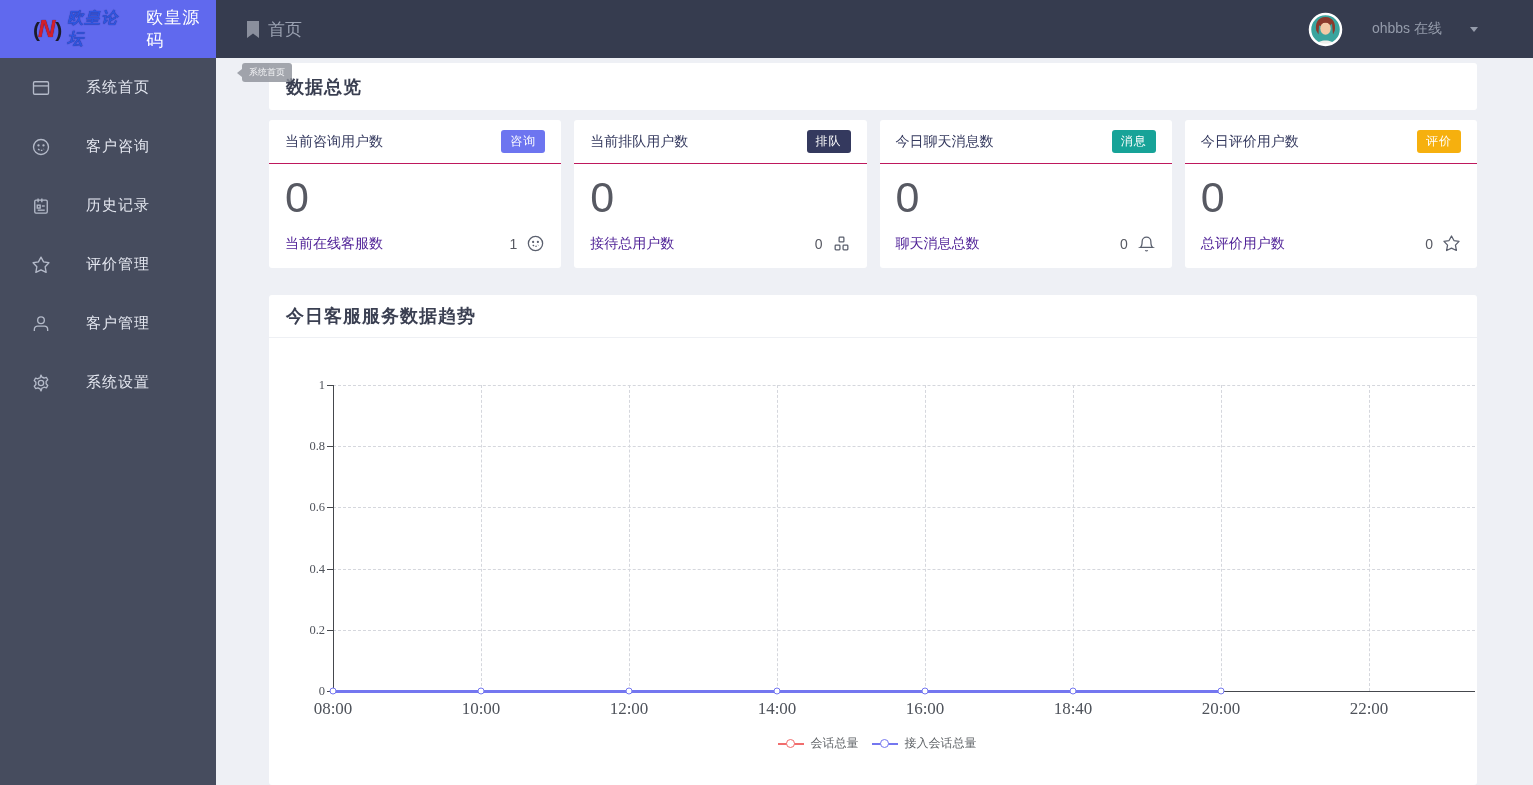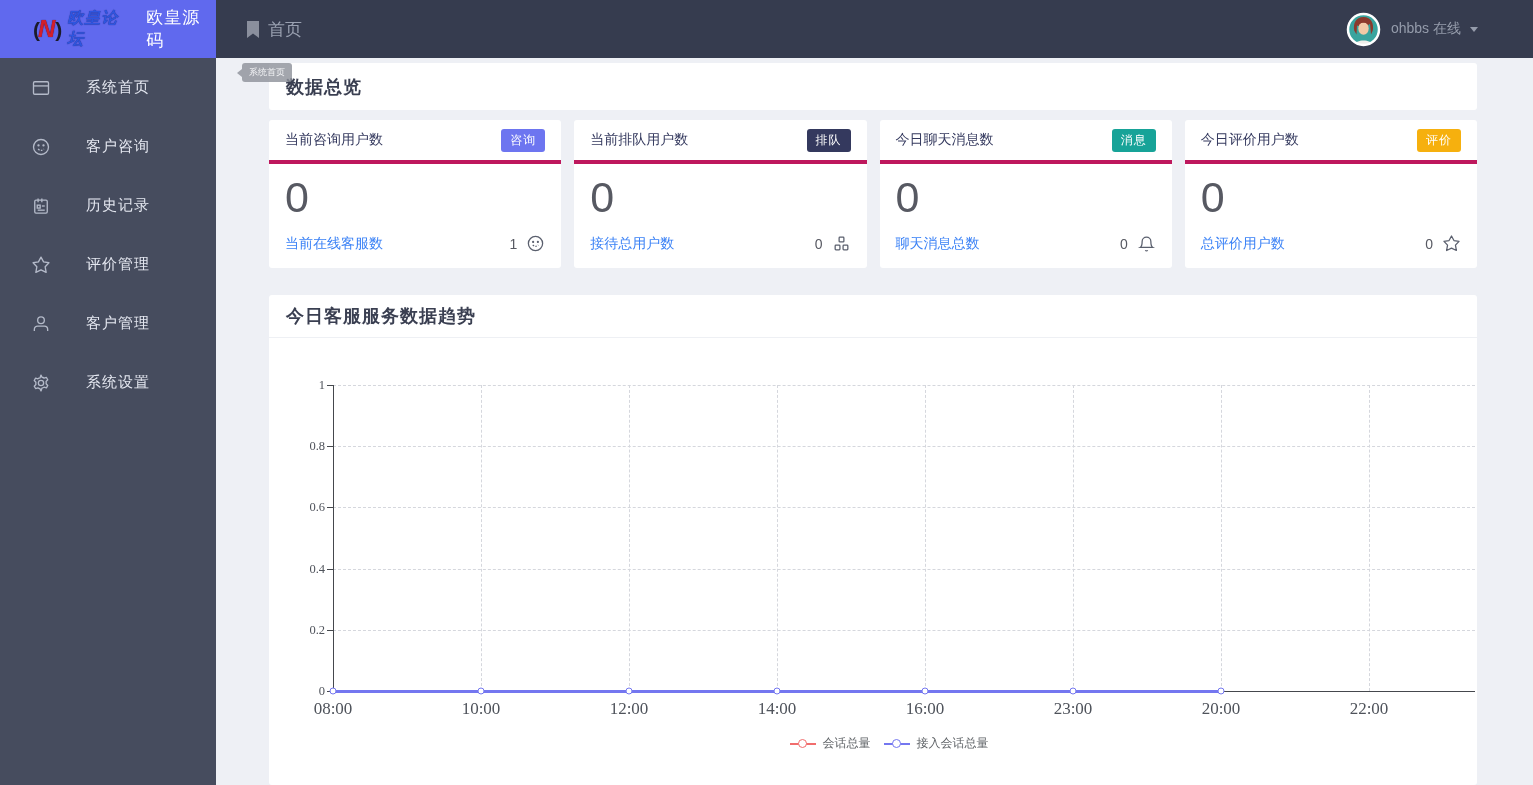--- a/index.html
+++ b/index.html
@@ -13,21 +13,21 @@
     align-items:center; padding-left:33px; gap:7px; flex:none; }
   .logo-mark { font-size:21px; font-weight:bold; color:#1b1b2a; letter-spacing:-2px; }
   .logo-mark .n { color:#d21f2b; font-size:24px; font-style:italic;
     text-shadow:0 0 1px #30104a; letter-spacing:0; }
   .logo-sub { font-size:16px; font-weight:bold; color:#2e55e0;
     text-shadow:0 0 1px #222a77; letter-spacing:1px; font-style:italic; }
   .brand-name { color:#ffffff; font-size:17px; margin-left:6px; letter-spacing:1px; }
   .top-nav { display:flex; align-items:center; gap:8px; padding-left:30px; }
   .top-nav .nav-label { color:#9aa1b1; font-size:17px; }
   .bookmark { width:14px; height:17px; }
-  .top-user { margin-left:auto; display:flex; align-items:center; gap:9px;
+  .top-user { margin-left:auto; display:flex; align-items:center; gap:28px;
     padding-right:55px; cursor:pointer; }
   .user-label { color:#959cab; font-size:14px; }
   .caret { width:0; height:0; border-left:4px solid transparent;
     border-right:4px solid transparent; border-top:5px solid #959cab; }
 
   
   .sidebar { position:absolute; left:0; top:58px; width:216px; height:727px;
     background:#464c5e; z-index:10; }
   .side-item { height:59px; display:flex; align-items:center; padding-left:31px;
     gap:35px; cursor:pointer; }
@@ -44,29 +44,29 @@
     border-bottom:4px solid transparent; border-right:5px solid rgba(140,144,153,0.8); }
 
   .panel { background:#ffffff; border-radius:3px; }
   .overview-head { position:absolute; left:53px; top:5px; width:1208px; height:47px;
     display:flex; align-items:center; padding-left:17px; }
   .overview-head .sec-title { font-size:18px; color:#3a3f51; letter-spacing:1px; }
 
   .cards-row { position:absolute; left:53px; top:62px; width:1208px; height:148px;
     display:flex; gap:13px; }
   .stat-card { flex:1; background:#fff; border-radius:3px; display:flex; flex-direction:column; }
-  .stat-head { height:44px; border-bottom:4px solid #be185d; display:flex;
+  .stat-head { height:44px; border-bottom:1px solid #be185d; display:flex;
     align-items:center; justify-content:space-between; padding:0 16px; }
   .stat-title { font-size:14px; color:#34395e; }
   .badge { font-size:12px; color:#fff; padding:3px 9px; border-radius:3px; letter-spacing:1px; }
   .stat-body { padding:10px 16px 0 16px; }
   .big-num { font-size:43px; color:#575962; line-height:1.1; }
   .stat-foot { margin-top:auto; display:flex; align-items:center; justify-content:space-between;
     padding:0 16px 15px 16px; }
-  .foot-label { font-size:14px; color:#3b82f6; }
+  .foot-label { font-size:14px; color:#4c1d95; }
   .foot-right { display:flex; align-items:center; gap:9px; }
   .foot-val { font-size:14px; color:#575962; }
   .foot-right svg { width:19px; height:19px; stroke:#5a5f6d; }
 
   
   .chart-card { position:absolute; left:53px; top:237px; width:1208px; height:490px;
     background:#fff; border-radius:3px;font-family:Liberation Serif, serif; }
   .chart-head { height:43px; border-bottom:1px solid #eef0f4; display:flex;
     align-items:center; padding-left:17px; }
   .chart-title { font-size:18px; color:#3a3f51; letter-spacing:1px; }
@@ -83,21 +83,21 @@
   .ytick { position:absolute; left:-6px; width:6px; height:0; border-top:1px solid #45484d; }
   .yl { position:absolute; left:-48px; width:40px; text-align:right;
     font-size:12.5px; color:#4f535b; transform:translateY(-50%); }
   .xl { position:absolute; top:314px; width:64px; margin-left:-32px; text-align:center;
     font-size:17px; color:#4f535b; }
   .series-line { position:absolute; left:0; top:304.5px; width:888px; height:3px;
     background:#7477f0; border-radius:2px; z-index:3; }
   .pt { position:absolute; top:306px; width:7px; height:7px; border-radius:50%;
     background:#fff; border:1.5px solid #7477f0; transform:translate(-50%,-50%); z-index:4; }
 
-  .legend { position:absolute; left:16px; top:440px; width:1208px; display:flex;
+  .legend { position:absolute; left:4px; top:440px; width:1208px; display:flex;
     justify-content:center; gap:13px; }
   .legend-item { display:flex; align-items:center; gap:7px; cursor:pointer; }
   .lg-mark { position:relative; width:26px; height:12px; }
   .lg-line { position:absolute; left:0; right:0; top:5px; height:2px; }
   .lg-dot { position:absolute; left:8px; top:1px; width:9px; height:9px;
     border-radius:50%; background:#fff; border:1.5px solid; }
   .lg-text { font-size:12px; color:#5e6266; }
 </style>
 </head>
 <body>
@@ -305,21 +305,21 @@
       <span class="yl" style="top:122.4px">0.6</span>
       <span class="yl" style="top:183.6px">0.4</span>
       <span class="yl" style="top:244.8px">0.2</span>
       <span class="yl" style="top:306px">0</span>
 
       <span class="xl" style="left:0">08:00</span>
       <span class="xl" style="left:148px">10:00</span>
       <span class="xl" style="left:296px">12:00</span>
       <span class="xl" style="left:444px">14:00</span>
       <span class="xl" style="left:592px">16:00</span>
-      <span class="xl" style="left:740px">23:00</span>
+      <span class="xl" style="left:740px">18:40</span>
       <span class="xl" style="left:888px">20:00</span>
       <span class="xl" style="left:1036px">22:00</span>
 
       <div class="series-line"></div>
       <span class="pt" style="left:0"></span>
       <span class="pt" style="left:148px"></span>
       <span class="pt" style="left:296px"></span>
       <span class="pt" style="left:444px"></span>
       <span class="pt" style="left:592px"></span>
       <span class="pt" style="left:740px"></span>

